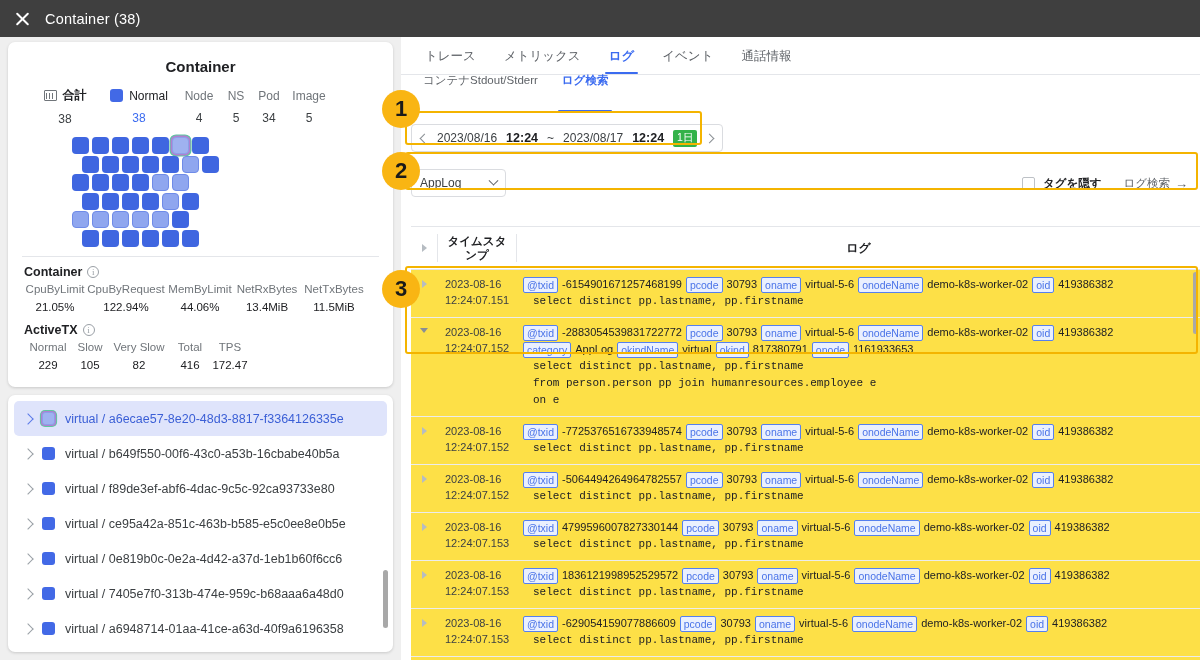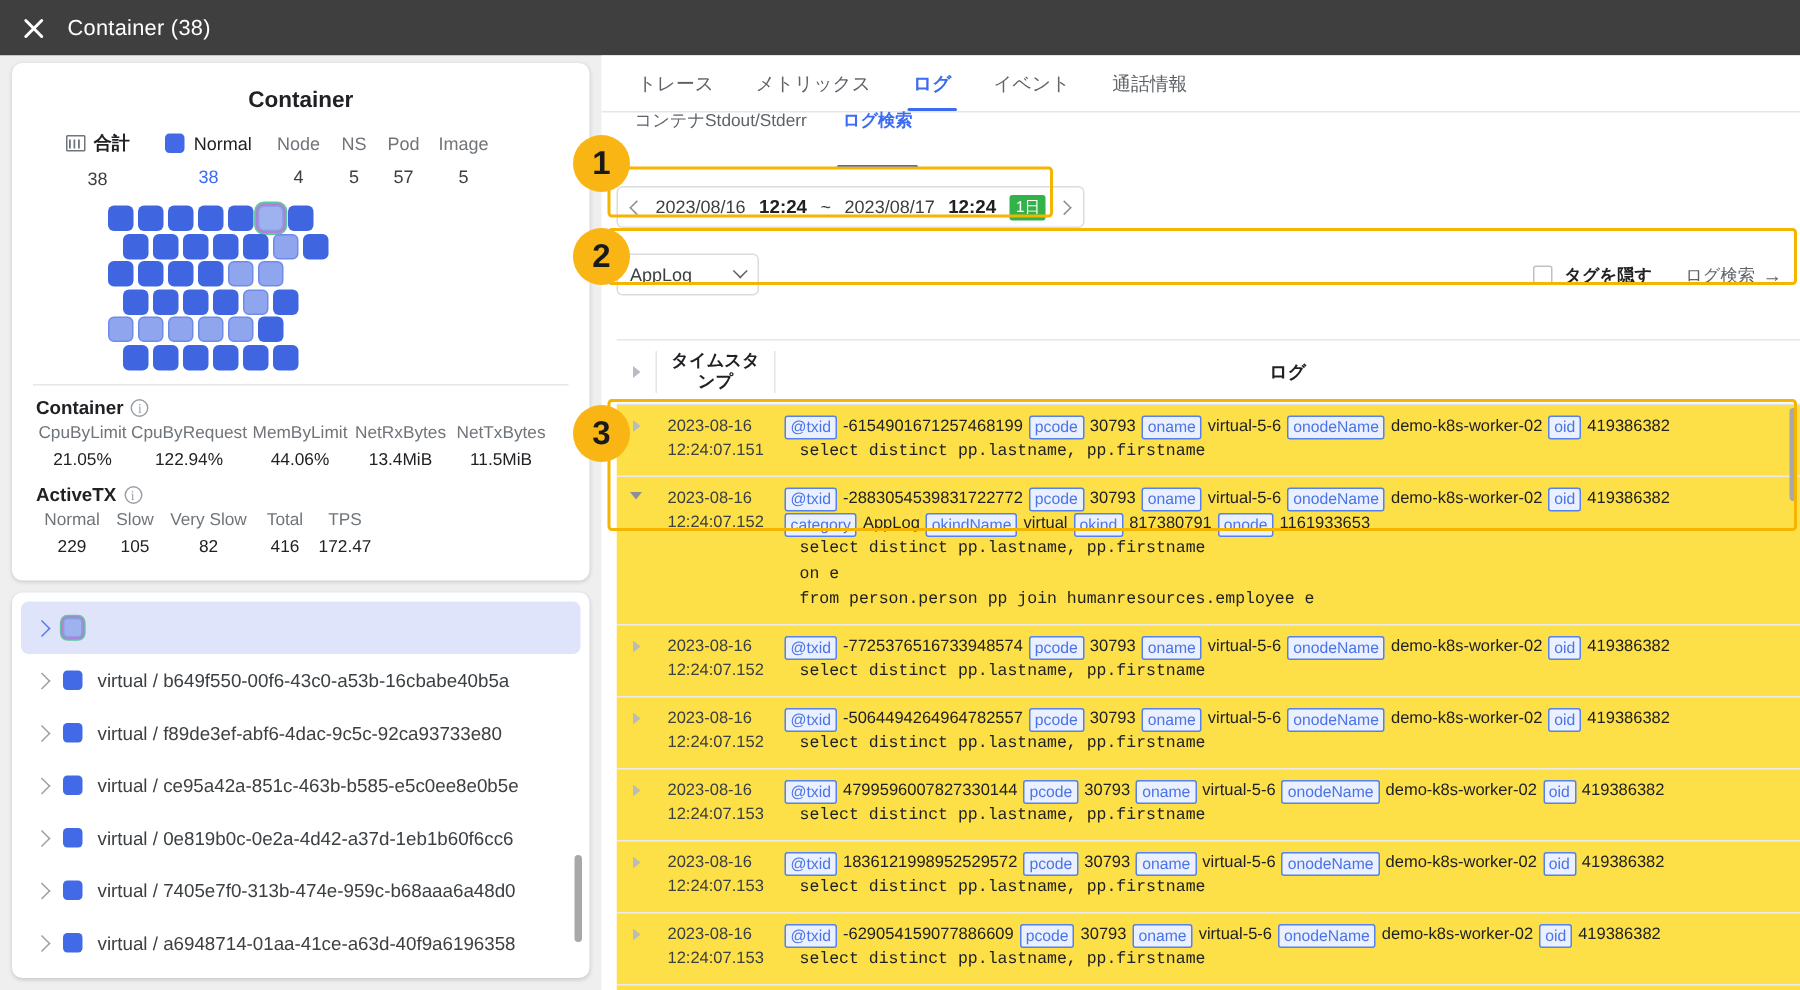--- a/index.html
+++ b/index.html
@@ -298,21 +298,21 @@
       <div class="stat-col" style="width:42px">
         <div class="lbl">Node</div>
         <div class="val">4</div>
       </div>
       <div class="stat-col" style="width:32px">
         <div class="lbl">NS</div>
         <div class="val">5</div>
       </div>
       <div class="stat-col" style="width:34px">
         <div class="lbl">Pod</div>
-        <div class="val">57</div>
+        <div class="val">34</div>
       </div>
       <div class="stat-col" style="width:46px">
         <div class="lbl">Image</div>
         <div class="val">5</div>
       </div>
     </div>
 
     <div id="blocks">
         <div class="blk" style="left: 64px; top: 5px;"></div>
         <div class="blk" style="left: 84px; top: 5px;"></div>
@@ -413,20 +413,21 @@
           </div>
         </div>
     </div>
   </div>
 
   <div id="list-card" class="card">
     <div id="list-rows" style="padding-top:6px">
         <div class="lrow selected">
           <span class="chev"></span>
           <span class="sq"></span>
+          <span class="ltxt">virtual / a6ecae57-8e20-48d3-8817-f3364126335e</span>
         </div>
         <div class="lrow">
           <span class="chev"></span>
           <span class="sq"></span>
           <span class="ltxt">virtual / b649f550-00f6-43c0-a53b-16cbabe40b5a</span>
         </div>
         <div class="lrow">
           <span class="chev"></span>
           <span class="sq"></span>
           <span class="ltxt">virtual / f89de3ef-abf6-4dac-9c5c-92ca93733e80</span>
@@ -556,22 +557,22 @@
               <span class="tag">category</span>
               <span class="kvval">AppLog</span>
               <span class="tag">okindName</span>
               <span class="kvval">virtual</span>
               <span class="tag">okind</span>
               <span class="kvval">817380791</span>
               <span class="tag">onode</span>
               <span class="kvval">1161933653</span>
             </div>
             <div class="sqlline">select distinct pp.lastname, pp.firstname</div>
+            <div class="sqlline">from person.person pp join humanresources.employee e</div>
             <div class="sqlline">on e</div>
-            <div class="sqlline">from person.person pp join humanresources.employee e</div>
           </div>
         </div>
         <div class="trow">
           <div class="td-exp">
             <span class="tri"></span>
           </div>
           <div class="td-ts">
             <div>2023-08-16</div>
             <div>12:24:07.152</div>
           </div>

